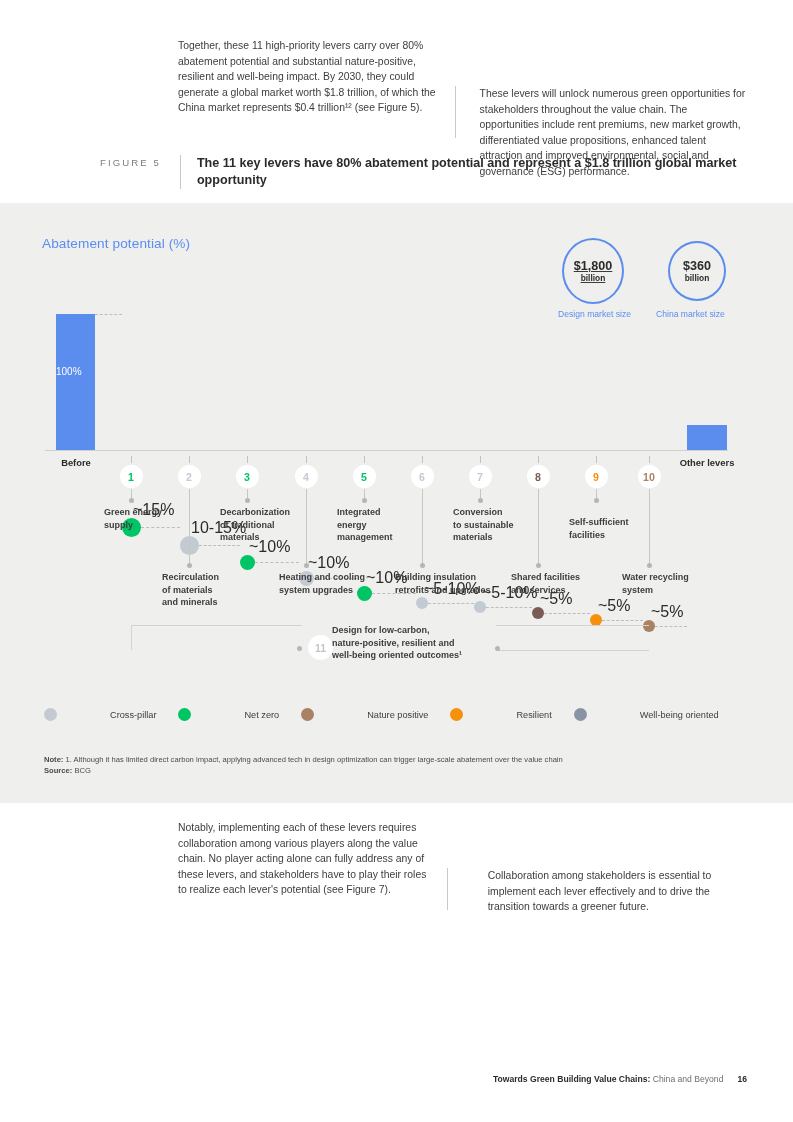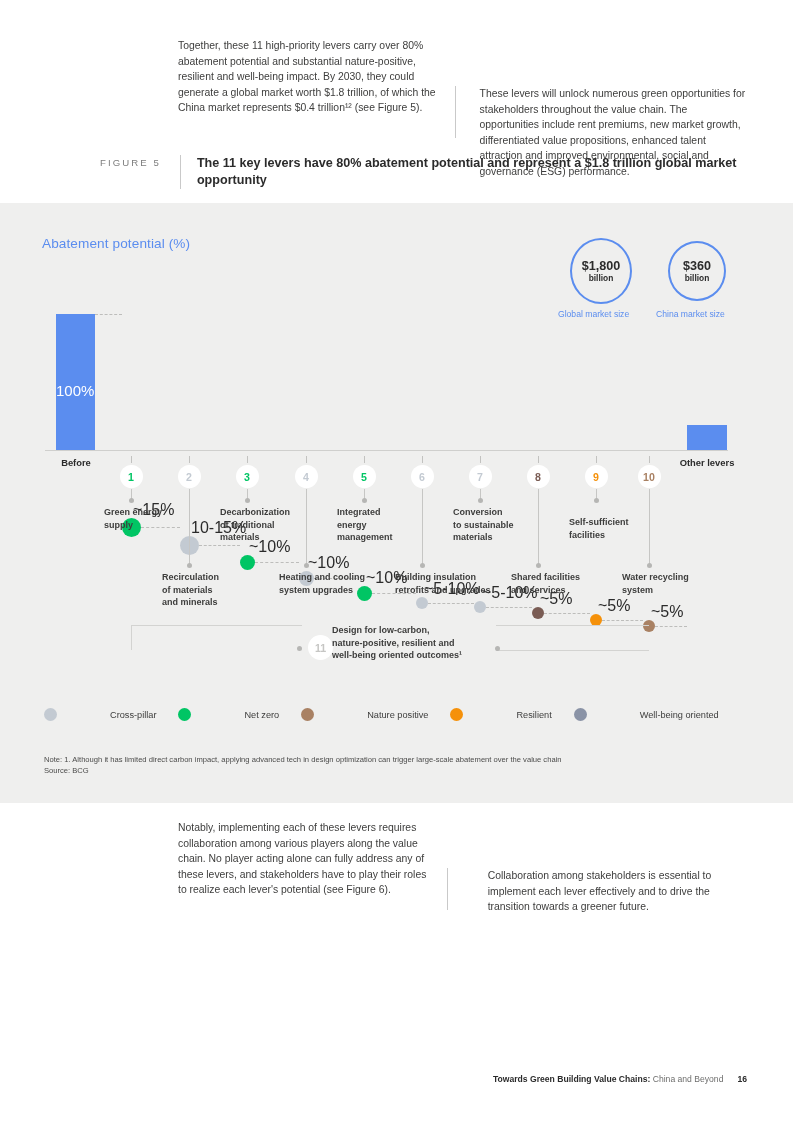--- a/index.html
+++ b/index.html
@@ -47,38 +47,38 @@
     font-size:13.6px;color:#5b8def;font-weight:400;letter-spacing:.1px;
   }
 
   
   .circles{position:absolute;left:558px;top:30px;width:190px;height:85px;}
   .circ{
     position:absolute;width:60px;height:64px;border:2.1px solid #5b8def;
     border-radius:50%;display:flex;flex-direction:column;align-items:center;
     justify-content:center;box-sizing:border-box;
   }
-  .circ.c1{left:12px;top:5px;width:62px;height:66px;}
+  .circ.c1{left:4px;top:5px;width:62px;height:66px;text-decoration:underline;}
   .circ.c2{left:110px;top:8px;width:58px;height:60px;}
   .circ .amt{font-size:12.6px;font-weight:bold;color:#2b2b2b;line-height:14px;}
   .circ .unit{font-size:8.4px;font-weight:bold;color:#2b2b2b;line-height:11px;}
   .circ-cap{position:absolute;font-size:8.6px;color:#5b8def;white-space:nowrap;}
   .circ-cap.cap1{left:0px;top:76px;}
   .circ-cap.cap2{left:98px;top:76px;}
 
   
   .plot{position:absolute;left:0;top:0;width:793px;height:600px;}
   .axis{
     position:absolute;left:45px;top:247px;width:683px;height:1px;
     background:#cfcfcd;
   }
   .bar{position:absolute;background:#5b8def;}
   .bar .inlabel{
     position:absolute;left:0;right:14px;top:52px;text-align:center;
-    font-size:15px;color:#ffffff;margin-top:16px;
+    font-size:10px;color:#ffffff;
   }
   .barcap{
     position:absolute;font-size:9.4px;font-weight:bold;color:#2b2b2b;
     text-align:center;white-space:nowrap;
   }
 
   .dot{position:absolute;border-radius:50%;}
   .dotlabel{
     position:absolute;font-size:16px;font-weight:normal;color:#2b2b2b;
     white-space:nowrap;
@@ -115,21 +115,21 @@
   }
 
   
   .legend{position:absolute;left:44px;top:505px;display:flex;align-items:center;}
   .lgitem{display:flex;align-items:center;margin-right:22px;gap:46px;}
   .lgdot{width:13px;height:13px;border-radius:50%;margin-right:7px;}
   .lgtxt{font-size:9.2px;color:#3d3d3c;white-space:nowrap;}
 
   
   .note{position:absolute;left:44px;top:551px;font-size:7.6px;line-height:11.4px;color:#4b4b4a;}
-  .note b{font-weight:normal;}
+  .note b{font-weight:bold;}
 
   
   .botcols{
     position:absolute;left:178px;top:820px;width:570px;height:90px;display:flex;
   }
   .botcols .col.left{width:262px;padding-right:18px;}
   .botcols .col.right{width:272px;padding-left:40px;border-left:1px solid #c9c9c9;}
 
   
   .footer{
@@ -157,21 +157,21 @@
 
   <div class="panel">
 
     <div class="panel-title">Abatement potential (%)</div>
 
     <div class="circles">
       <div class="circ c1">
         <div class="amt">$1,800</div>
         <div class="unit">billion</div>
       </div>
-      <div class="circ-cap cap1">Global market size</div>
+      <div class="circ-cap cap1">Design market size</div>
       <div class="circ c2">
         <div class="amt">$360</div>
         <div class="unit">billion</div>
       </div>
       <div class="circ-cap cap2">China market size</div>
     </div>
 
     <div class="plot">
       <div class="axis"></div>
 
@@ -322,21 +322,21 @@
         </div>
       </div>
 
     <div class="note">
       <div><b>Note:</b><span> 1. Although it has limited direct carbon impact, applying advanced tech in design optimization can trigger large-scale abatement over the value chain</span></div>
       <div><b>Source:</b><span> BCG</span></div>
     </div>
   </div>
 
   <div class="botcols">
-    <div class="col left">Notably, implementing each of these levers requires collaboration among various players along the value chain. No player acting alone can fully address any of these levers, and stakeholders have to play their roles to realize each lever's potential (see Figure 6).</div>
+    <div class="col left">Notably, implementing each of these levers requires collaboration among various players along the value chain. No player acting alone can fully address any of these levers, and stakeholders have to play their roles to realize each lever's potential (see Figure 7).</div>
     <div class="col right">Collaboration among stakeholders is essential to implement each lever effectively and to drive the transition towards a greener future.</div>
   </div>
 
   <div class="footer">
     <b>Towards Green Building Value Chains:</b><span> China and Beyond</span><span class="pg">16</span>
   </div>
 
 </div>
 
 </body></html>

